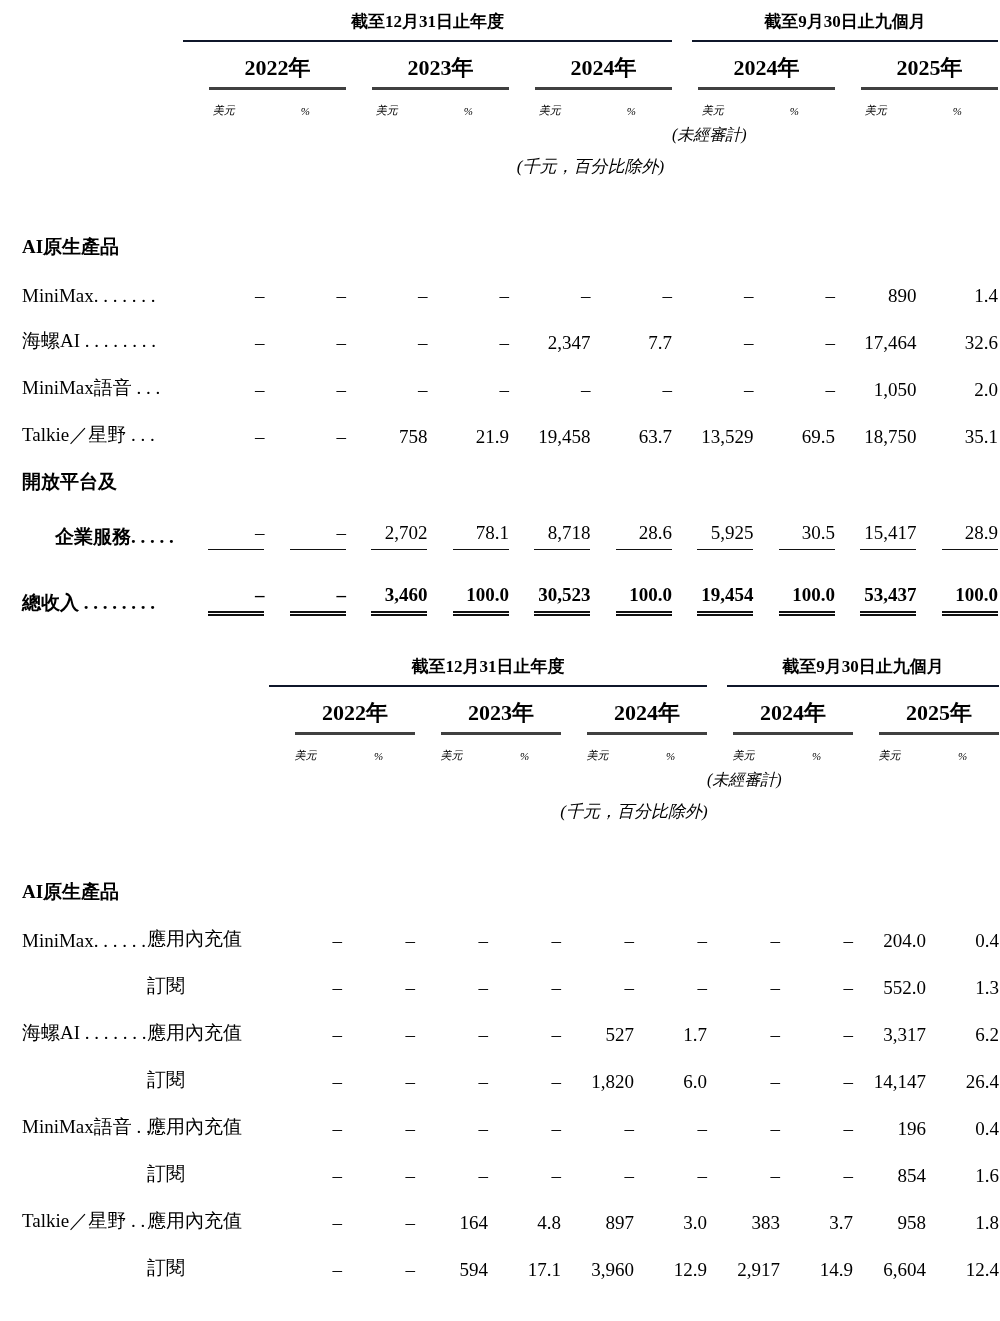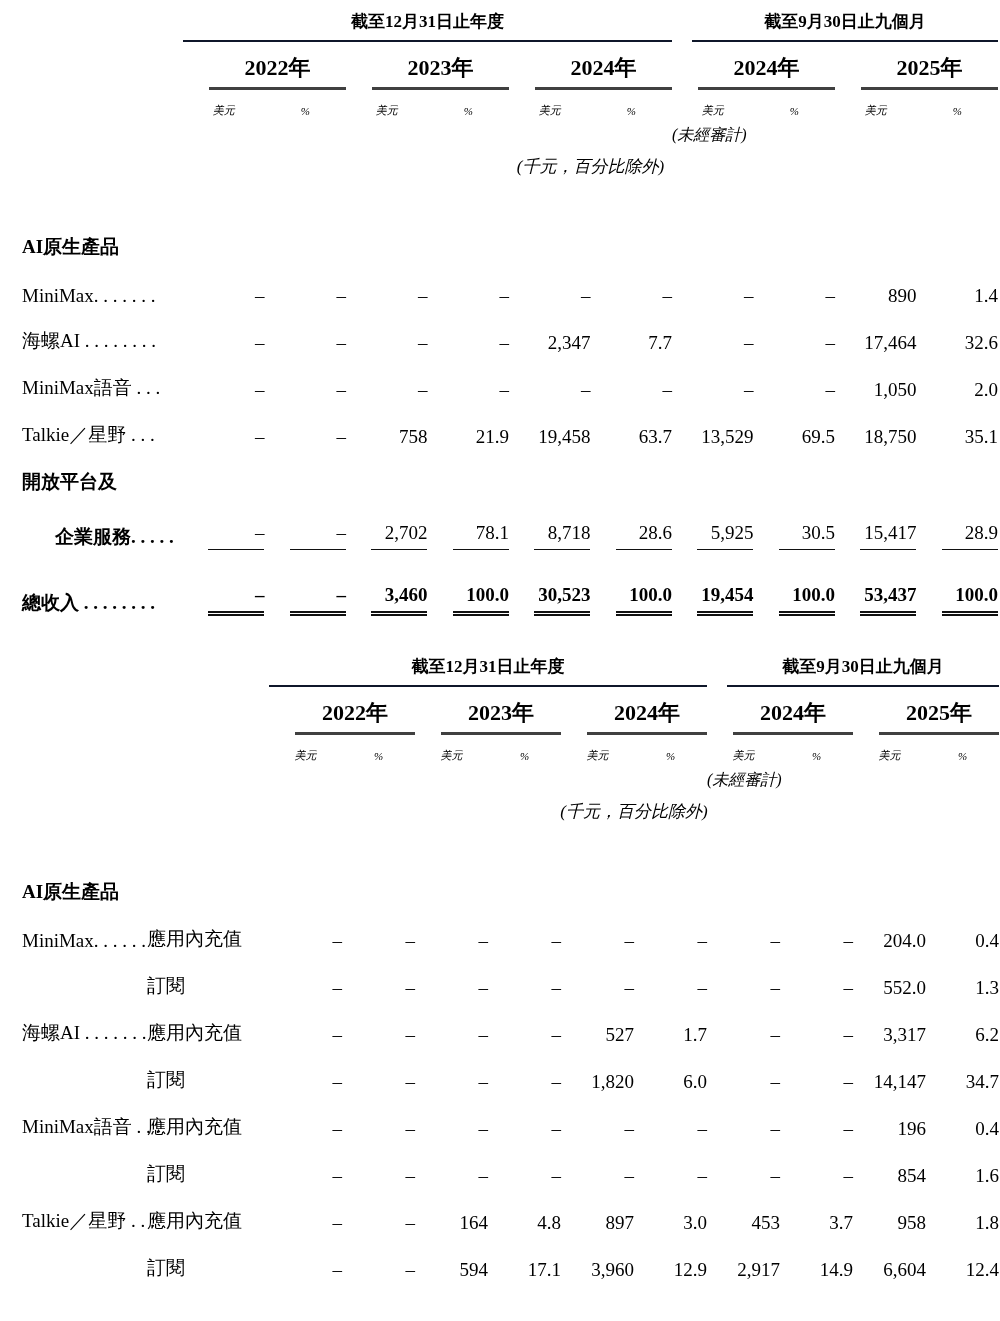--- a/index.html
+++ b/index.html
@@ -297,21 +297,21 @@
           <td class="sub">訂閱</td>
           <td class="val"><span class="num">–</span></td>
           <td class="val"><span class="num">–</span></td>
           <td class="val"><span class="num">–</span></td>
           <td class="val"><span class="num">–</span></td>
           <td class="val"><span class="num">1,820</span></td>
           <td class="val"><span class="num">6.0</span></td>
           <td class="val"><span class="num">–</span></td>
           <td class="val"><span class="num">–</span></td>
           <td class="val"><span class="num">14,147</span></td>
-          <td class="val"><span class="num">34.7</span></td>
+          <td class="val"><span class="num">26.4</span></td>
         </tr>
         <tr>
           <td class="lbl">MiniMax語音 . . .</td>
           <td class="sub">應用內充值</td>
           <td class="val"><span class="num">–</span></td>
           <td class="val"><span class="num">–</span></td>
           <td class="val"><span class="num">–</span></td>
           <td class="val"><span class="num">–</span></td>
           <td class="val"><span class="num">–</span></td>
           <td class="val"><span class="num">–</span></td>
@@ -336,21 +336,21 @@
         </tr>
         <tr>
           <td class="lbl">Talkie／星野 . . .</td>
           <td class="sub">應用內充值</td>
           <td class="val"><span class="num">–</span></td>
           <td class="val"><span class="num">–</span></td>
           <td class="val"><span class="num">164</span></td>
           <td class="val"><span class="num">4.8</span></td>
           <td class="val"><span class="num">897</span></td>
           <td class="val"><span class="num">3.0</span></td>
-          <td class="val"><span class="num">453</span></td>
+          <td class="val"><span class="num">383</span></td>
           <td class="val"><span class="num">3.7</span></td>
           <td class="val"><span class="num">958</span></td>
           <td class="val"><span class="num">1.8</span></td>
         </tr>
         <tr>
           <td class="lbl"></td>
           <td class="sub">訂閱</td>
           <td class="val"><span class="num">–</span></td>
           <td class="val"><span class="num">–</span></td>
           <td class="val"><span class="num">594</span></td>

